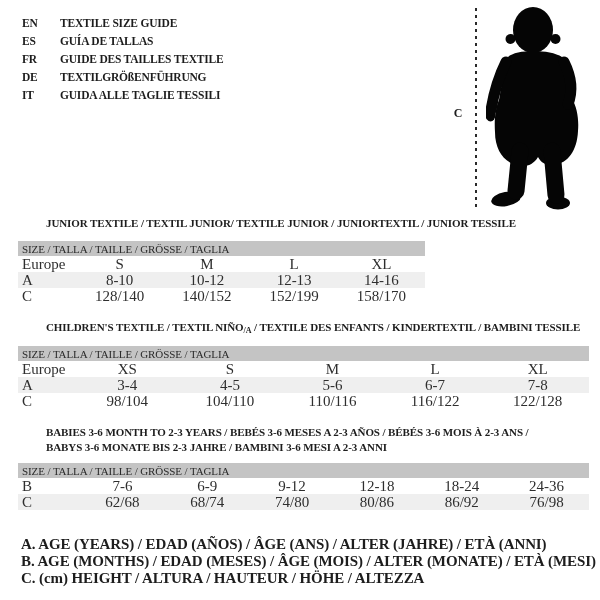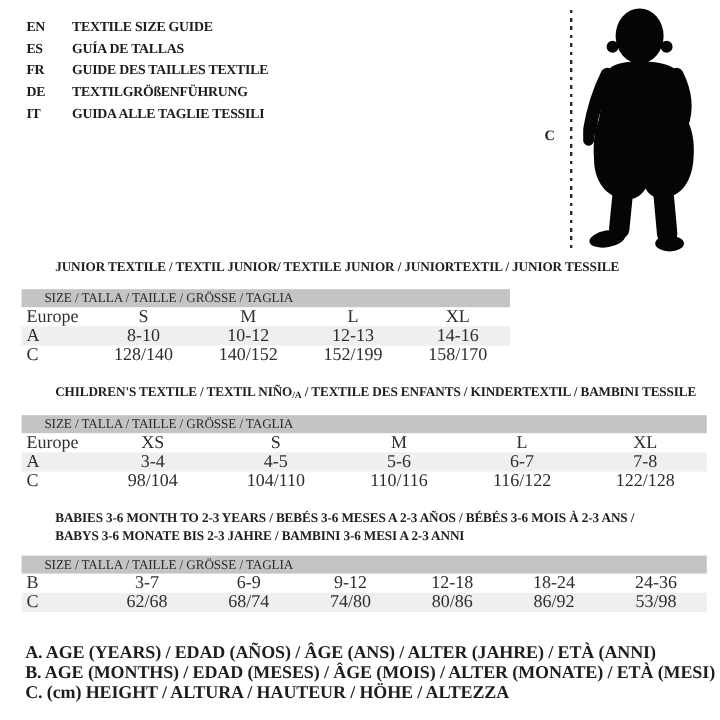--- a/index.html
+++ b/index.html
@@ -22,21 +22,21 @@
   
   .tbl-title{position:absolute;left:22px;font-weight:700;font-size:11px;
              letter-spacing:-0.1px;white-space:nowrap;margin-left:24px;}
   .tbl-title .sub{font-size:8px;vertical-align:-2px;}
   .two-line div{line-height:15px;}
   .tbl{position:absolute;left:18px;}
   .t1{top:241px;width:407px;}
   .t2{top:346px;width:571px;}
   .t3{top:463px;width:571px;}
   .thead{height:15px;background:#c4c4c4;display:flex;align-items:center;
-         padding-left:19px;font-size:11px;color:#2a2a2a;letter-spacing:-0.1px;}
+         padding-left:4px;font-size:11px;color:#2a2a2a;letter-spacing:-0.1px;}
   .trow{display:grid;height:16px;align-items:center;font-size:15px;color:#2e2e2e;}
   .g5{grid-template-columns:58px repeat(4,1fr);}
   .g6{grid-template-columns:58px repeat(5,1fr);}
   .g7{grid-template-columns:62px repeat(6,1fr);}
   .trow span{text-align:center;}
   .trow .rowlabel{text-align:left;padding-left:4px;}
   .alt{background:#efefef;}
 
   
   .fnote{position:absolute;left:21px;font-weight:700;font-size:15px;
@@ -156,35 +156,35 @@
   <div class="tbl-title two-line" style="top:425px">
     <div>BABIES 3-6 MONTH TO 2-3 YEARS / BEBÉS 3-6 MESES A 2-3 AÑOS / BÉBÉS 3-6 MOIS À 2-3 ANS /</div>
     <div>BABYS 3-6 MONATE BIS 2-3 JAHRE / BAMBINI 3-6 MESI A 2-3 ANNI</div>
   </div>
   <div class="tbl t3">
     <div class="thead">
       <span>SIZE / TALLA / TAILLE / GRÖSSE / TAGLIA</span>
     </div>
     <div class="trow g7">
       <span class="rowlabel">B</span>
-      <span>3-7</span>
+      <span>7-6</span>
       <span>6-9</span>
       <span>9-12</span>
       <span>12-18</span>
       <span>18-24</span>
       <span>24-36</span>
     </div>
     <div class="trow g7 alt">
       <span class="rowlabel">C</span>
       <span>62/68</span>
       <span>68/74</span>
       <span>74/80</span>
       <span>80/86</span>
       <span>86/92</span>
-      <span>53/98</span>
+      <span>76/98</span>
     </div>
   </div>
 
   <div class="fnote" style="top:536px">A. AGE (YEARS) / EDAD (AÑOS) / ÂGE (ANS) / ALTER (JAHRE) / ETÀ (ANNI)</div>
   <div class="fnote" style="top:553px">B. AGE (MONTHS) / EDAD (MESES) / ÂGE (MOIS) / ALTER (MONATE) / ETÀ (MESI)</div>
   <div class="fnote" style="top:570px">C. (cm) HEIGHT / ALTURA / HAUTEUR / HÖHE / ALTEZZA</div>
 
 </div>
 
 </body></html>

